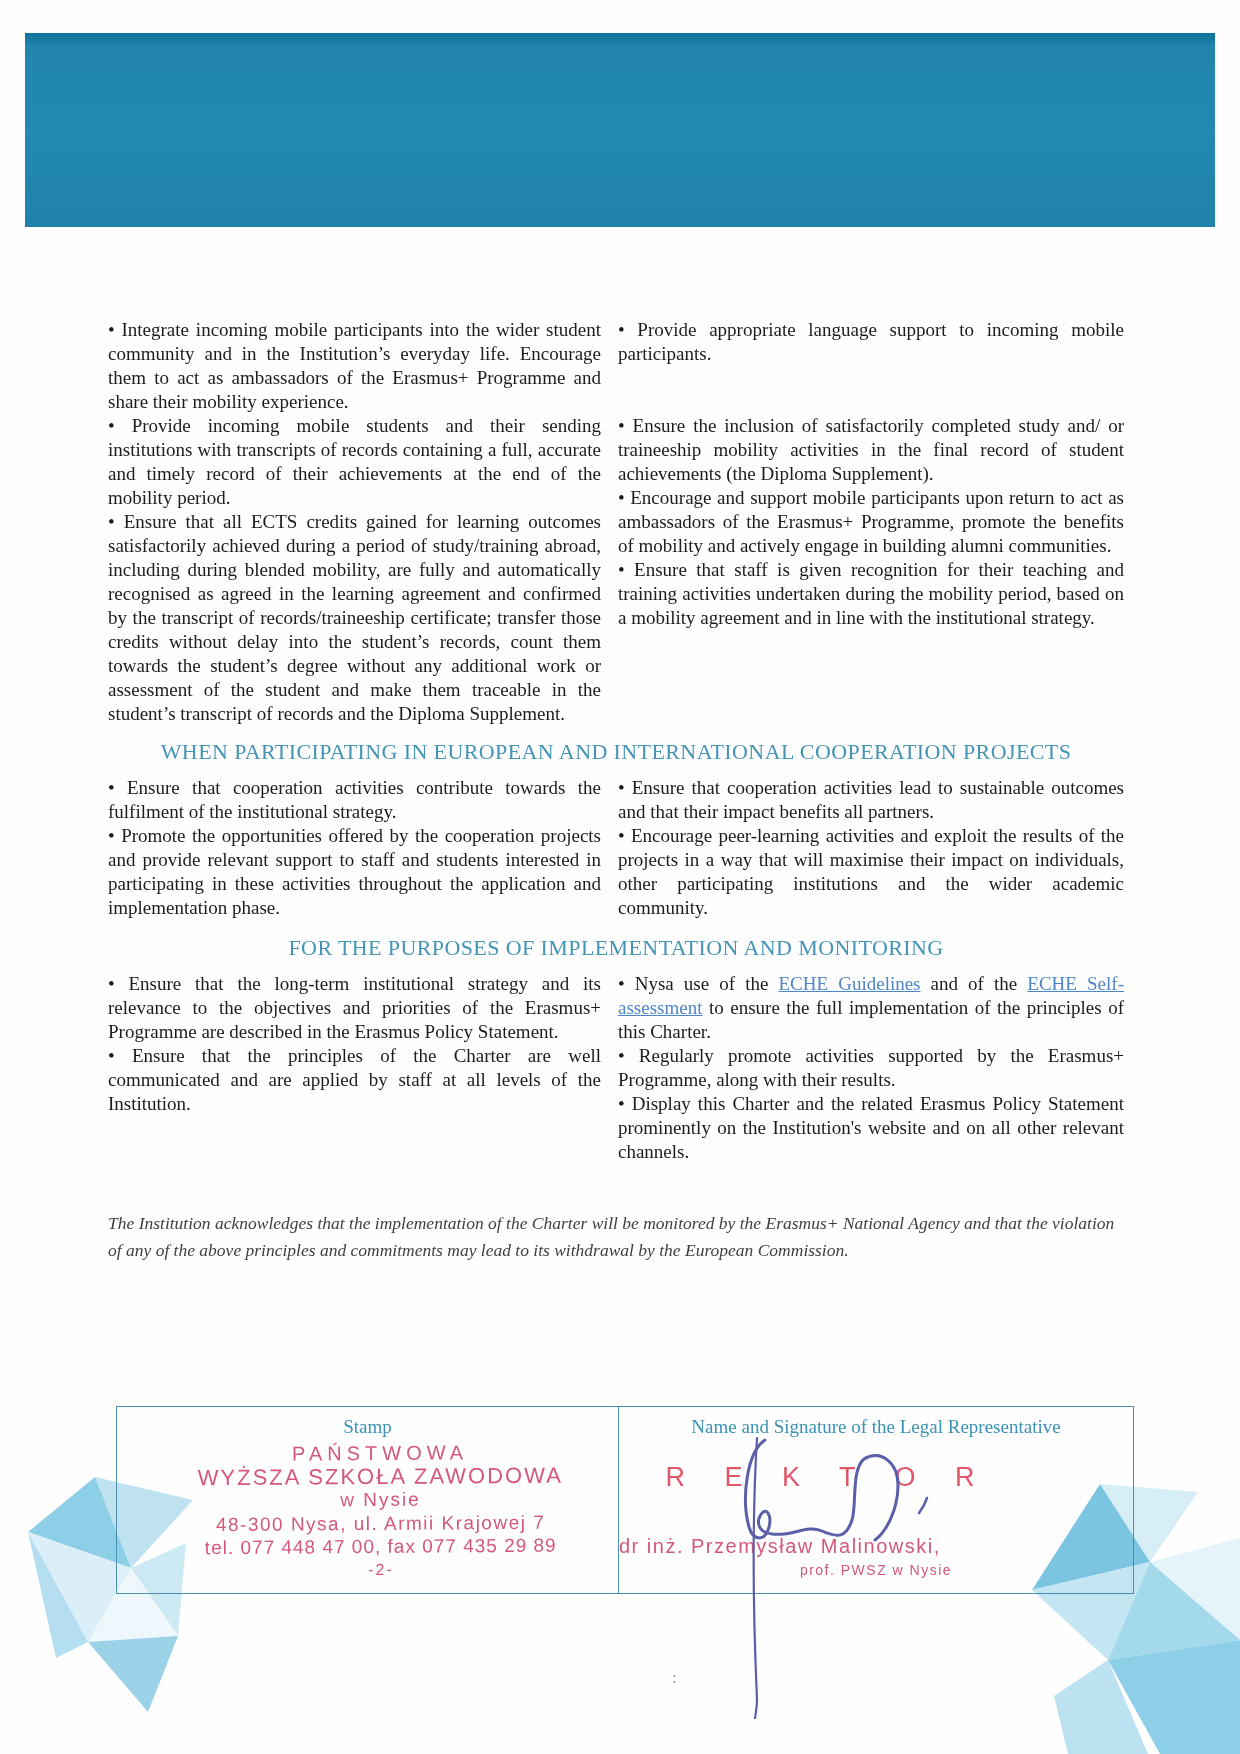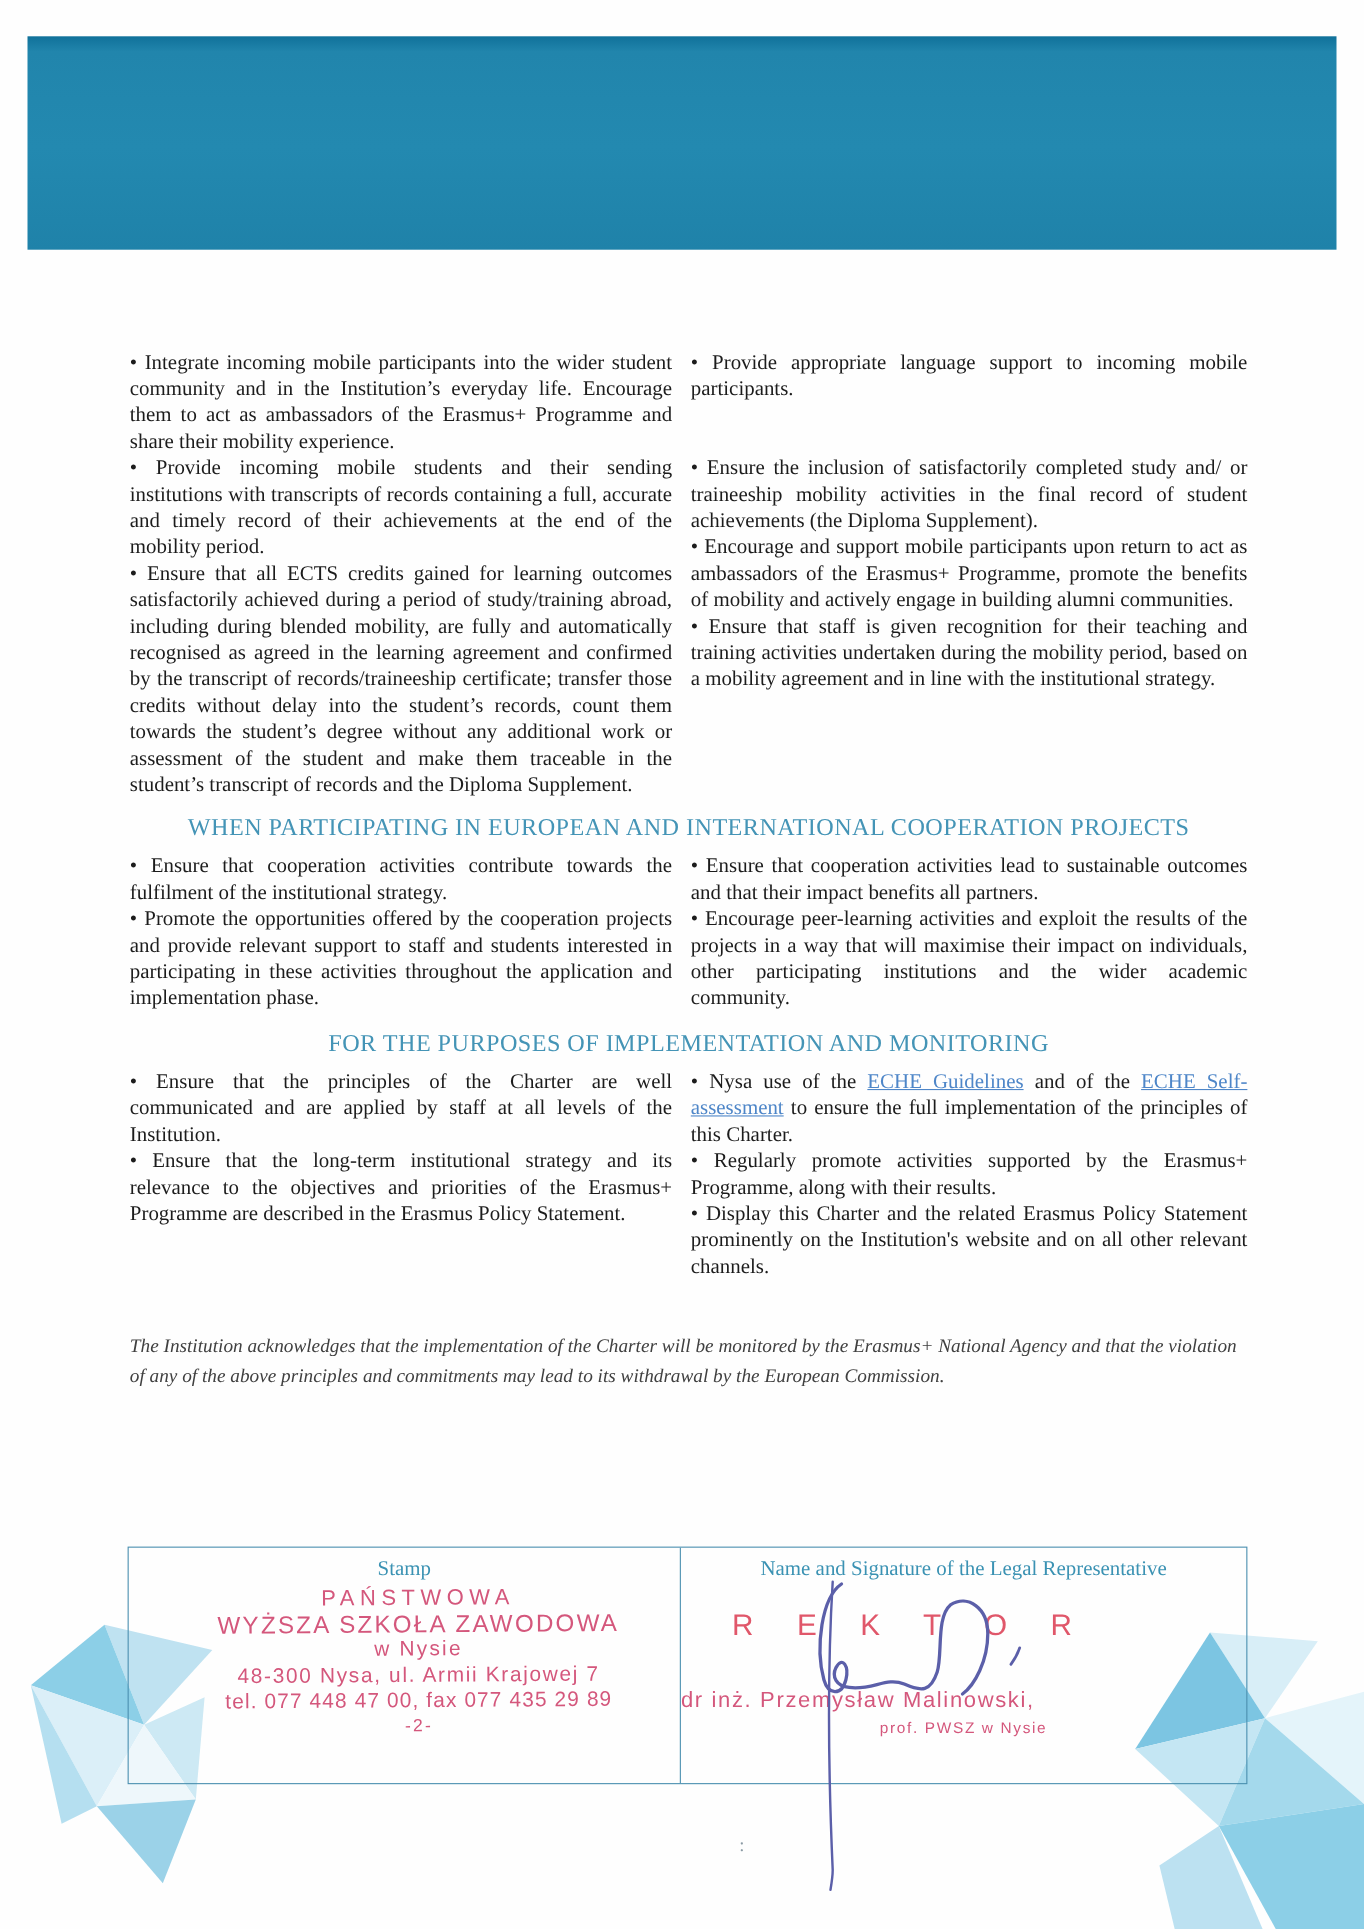--- a/index.html
+++ b/index.html
@@ -10,21 +10,21 @@
   }
   
   .band {
     position:absolute; left:25px; top:33px; width:1190px; height:194px; z-index:1;
     background:linear-gradient(180deg, #10719a 0px, var(--band_main,#2185ac) 14px, #2389b0 52%, #1f82a9 100%);
   }
   
   .wm    { position:absolute; inset:0; z-index:0; pointer-events:none; }
   .pen   { position:absolute; inset:0; z-index:4; pointer-events:none; }
   
-  .content { position:absolute; left:118px; top:318px; width:1016px; z-index:2; }
+  .content { position:absolute; left:108px; top:318px; width:1016px; z-index:2; }
   .row  { display:flex; gap:17px; }
   .col-l { width:493px; }
   .col-r { flex:1; }
   p.b { margin:0; font-size:19px; line-height:24px; text-align:justify; }
   .subhead {
     margin:20px 0 6px 0; font-size:20px; line-height:26px; font-weight:bold;
     color:var(--subheading,#2d7fa4);
   }
   .bighead {
     margin:12px 0 10px 0; text-align:center; font-weight:normal;
@@ -32,21 +32,21 @@
     color:var(--heading,#4494b6);
   }
   .bighead.second { margin-top:14px; }
   .doclink { color:var(--link_blue,#4e86c8); text-decoration:underline; cursor:pointer; }
   .ack {
     margin:46px 0 0 0; font-style:italic; font-size:17.5px; line-height:27px;
     text-align:left; color:#404040;
   }
   
   .sigtable {
-    position:absolute; left:116px; top:1406px; width:1018px; height:216px; z-index:3;
+    position:absolute; left:116px; top:1406px; width:1018px; height:188px; z-index:3;
     border:1.5px solid var(--border_teal,#4a8fb0); display:flex; background:transparent;
     box-sizing:border-box;
   }
   .cell { position:relative; box-sizing:border-box; }
   .stamp-cell { width:502px; border-right:1.5px solid var(--border_teal,#4a8fb0); }
   .sig-cell { flex:1; }
   .cellhead { text-align:center; color:var(--cellhead_teal,#3b92b3); font-size:19px; margin-top:9px; }
   .stampblk {
     margin-top:4px; text-align:center; padding-left:26px;
     color:var(--stamp_pink,#d4577c);
@@ -134,22 +134,22 @@
       <div class="col-r">
         <p class="b">• Ensure that cooperation activities lead to sustainable outcomes and that their impact benefits all partners.</p>
         <p class="b">• Encourage peer-learning activities and exploit the results of the projects in a way that will maximise their impact on individuals, other participating institutions and the wider academic community.</p>
       </div>
     </section>
 
     <h2 class="bighead second">FOR THE PURPOSES OF IMPLEMENTATION AND MONITORING</h2>
 
     <section class="row">
       <div class="col-l">
+        <p class="b">• Ensure that the long-term institutional strategy and its relevance to the objectives and priorities of the Erasmus+ Programme are described in the Erasmus Policy Statement.</p>
         <p class="b">• Ensure that the principles of the Charter are well communicated and are applied by staff at all levels of the Institution.</p>
-        <p class="b">• Ensure that the long-term institutional strategy and its relevance to the objectives and priorities of the Erasmus+ Programme are described in the Erasmus Policy Statement.</p>
       </div>
       <div class="col-r">
         <p class="b"><span>• Nysa use of the </span><a class="doclink">ECHE Guidelines</a><span> and of the </span><a class="doclink">ECHE Self-assessment</a><span> to ensure the full implementation of the principles of this Charter.</span></p>
         <p class="b">• Regularly promote activities supported by the Erasmus+ Programme, along with their results.</p>
         <p class="b">• Display this Charter and the related Erasmus Policy Statement prominently on the Institution's website and on all other relevant channels.</p>
       </div>
     </section>
 
     <p class="ack">The Institution acknowledges that the implementation of the Charter will be monitored by the Erasmus+ National Agency and that the violation of any of the above principles and commitments may lead to its withdrawal by the European Commission.</p>
   </main>

